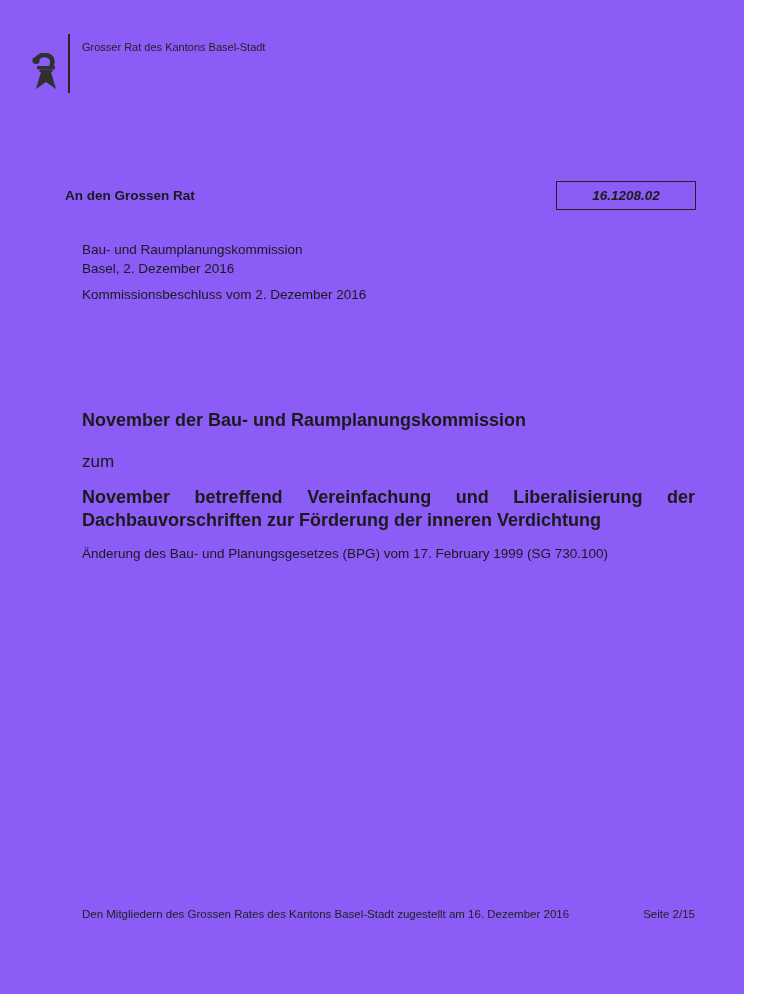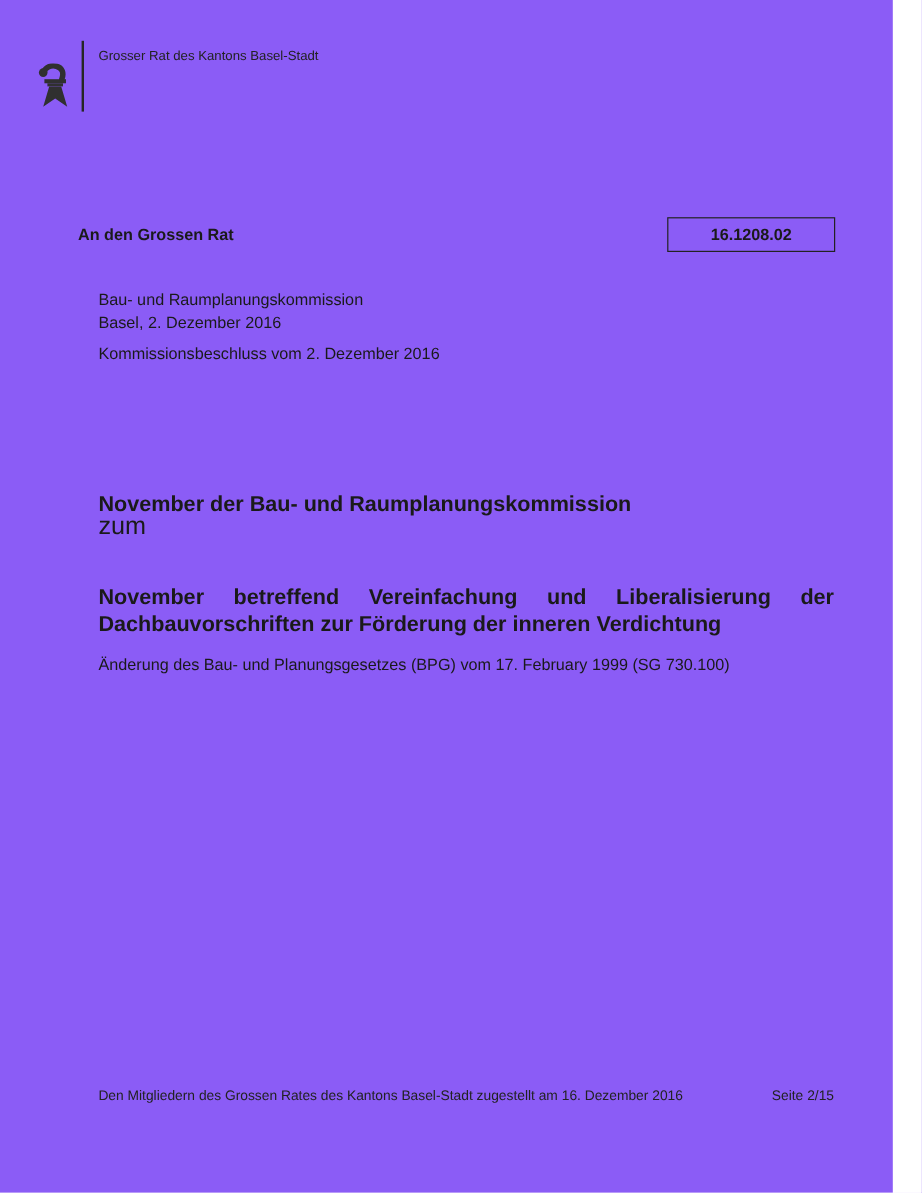--- a/index.html
+++ b/index.html
@@ -61,20 +61,21 @@
     left: 556px;
     top: 181px;
     width: 138px;
     height: 27px;
     border: 1.5px solid #222222;
     display: flex;
     align-items: center;
     justify-content: center;
     font-size: 13.5px;
     font-weight: 700;
+    font-style: italic;
   }
   .sender {
     position: absolute;
     left: 82px;
     top: 240px;
     font-size: 13.5px;
     line-height: 19px;
     white-space: nowrap;
   }
   .decision {
@@ -88,22 +89,22 @@
     position: absolute;
     left: 82px;
     top: 410px;
     font-size: 18px;
     font-weight: 700;
     white-space: nowrap;
   }
   .connector {
     position: absolute;
     left: 82px;
-    top: 427px;
-    font-size: 21px;
+    top: 452px;
+    font-size: 17px;
     text-align: center;
   }
   .subject {
     position: absolute;
     left: 82px;
     top: 486px;
     width: 613px;
     font-size: 18px;
     font-weight: 700;
     line-height: 23px;

